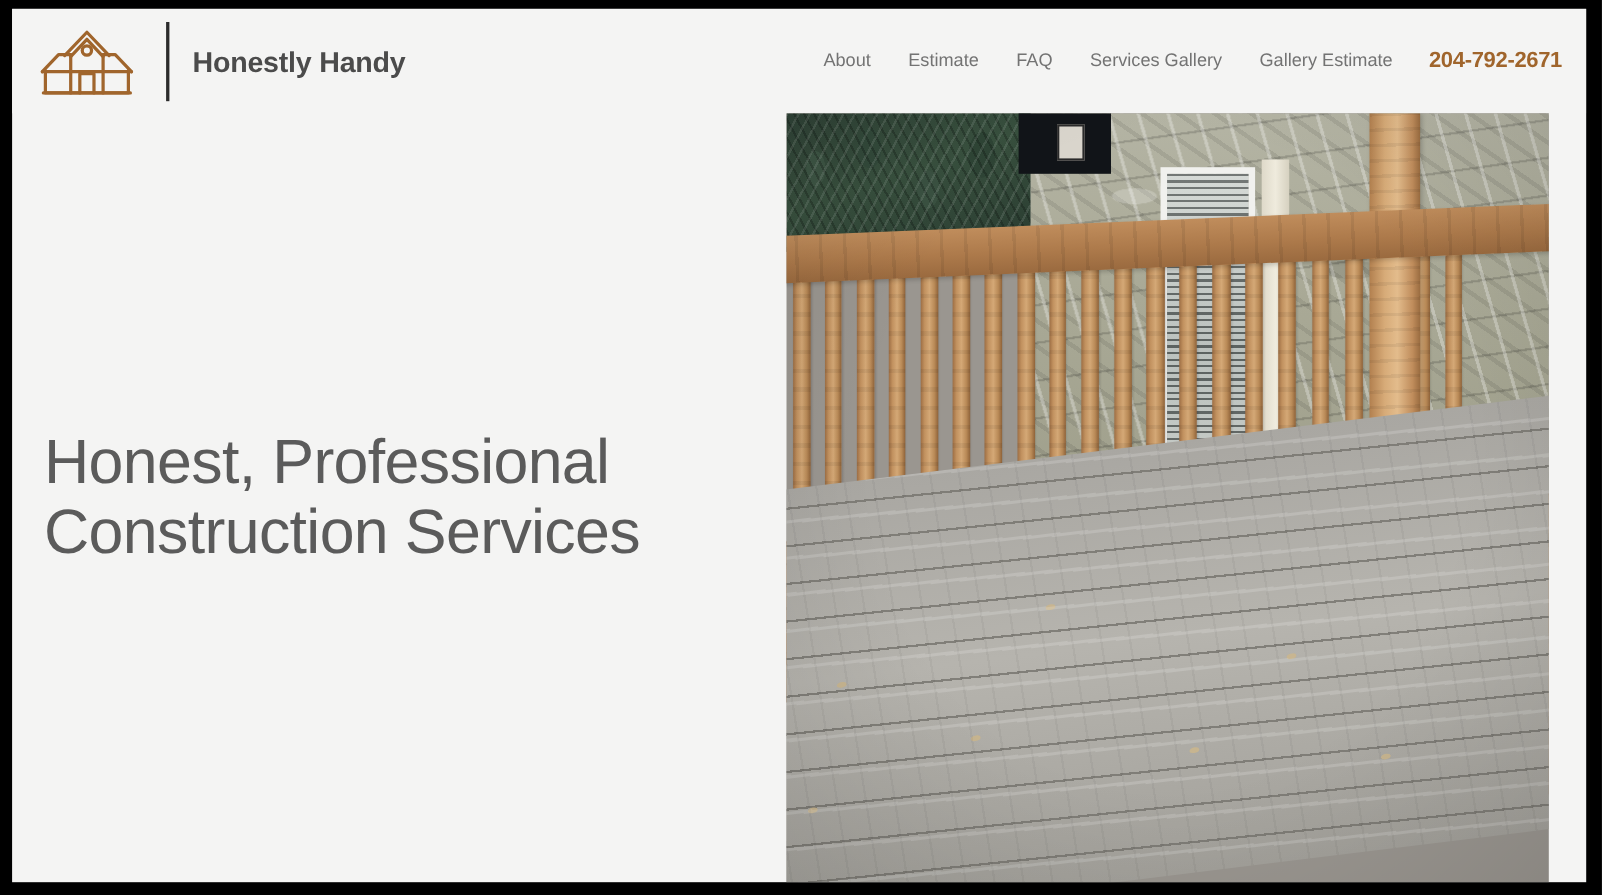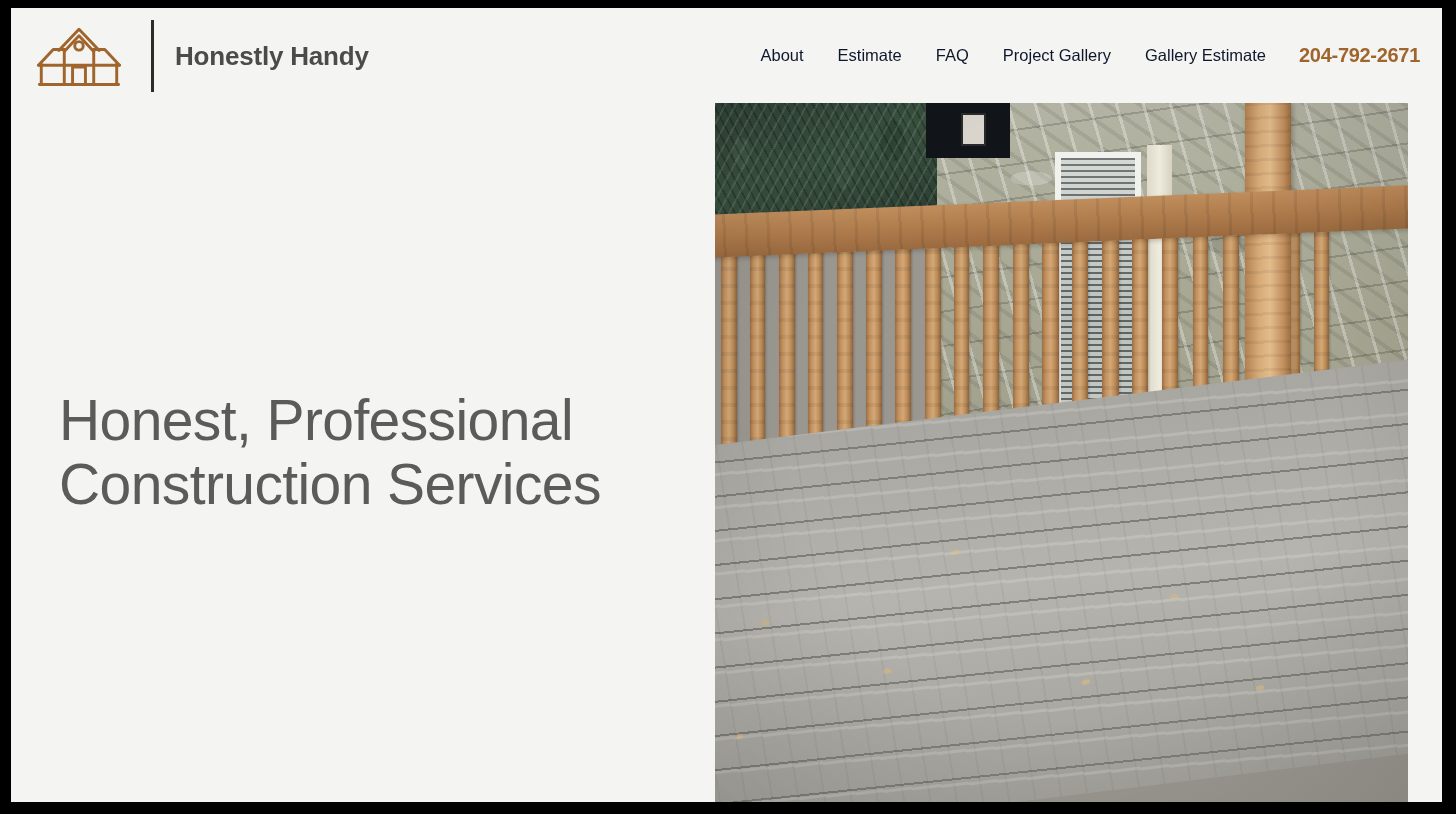--- a/index.html
+++ b/index.html
@@ -82,21 +82,21 @@
     right: 14px;
     top: 0;
     height: 95px;
     display: flex;
     align-items: center;
     gap: 0px;
   }
 
   .nav-link {
     font-size: 16.5px;
-    color: #0f172a;
+    color: #737373;
     text-decoration: none;
     white-space: nowrap;
     padding: 0 17px;
     line-height: 1;
     cursor: pointer;
   }
 
   .nav-phone {
     font-size: 20px;
     font-weight: 700;
@@ -119,21 +119,21 @@
   }
 
   #hero-copy {
     position: absolute;
     left: 0;
     top: 0;
     width: 704px;
     height: 699px;
     display: flex;
     align-items: center;
-    padding-left: 48px;
+    padding-left: 29px;
     padding-right: 30px;
   }
 
   #hero-title {
     font-size: 57px;
     line-height: 1.12;
     font-weight: 400;
     color: #5b5b5b;
     letter-spacing: -0.6px;
     white-space: pre-line;
@@ -415,21 +415,21 @@
 
         <div class="brand-divider"></div>
 
         <div class="brand-name">Honestly Handy</div>
       </div>
 
       <nav id="main-nav">
         <a class="nav-link" href="#">About</a>
         <a class="nav-link" href="#">Estimate</a>
         <a class="nav-link" href="#">FAQ</a>
-        <a class="nav-link" href="#">Project Gallery</a>
+        <a class="nav-link" href="#">Services Gallery</a>
         <a class="nav-link" href="#">Gallery Estimate</a>
         <a class="nav-phone" href="#">204-792-2671</a>
       </nav>
     </header>
 
     <section id="hero">
 
       <div id="hero-copy">
         <h1 id="hero-title">Honest, Professional
 Construction Services</h1>

